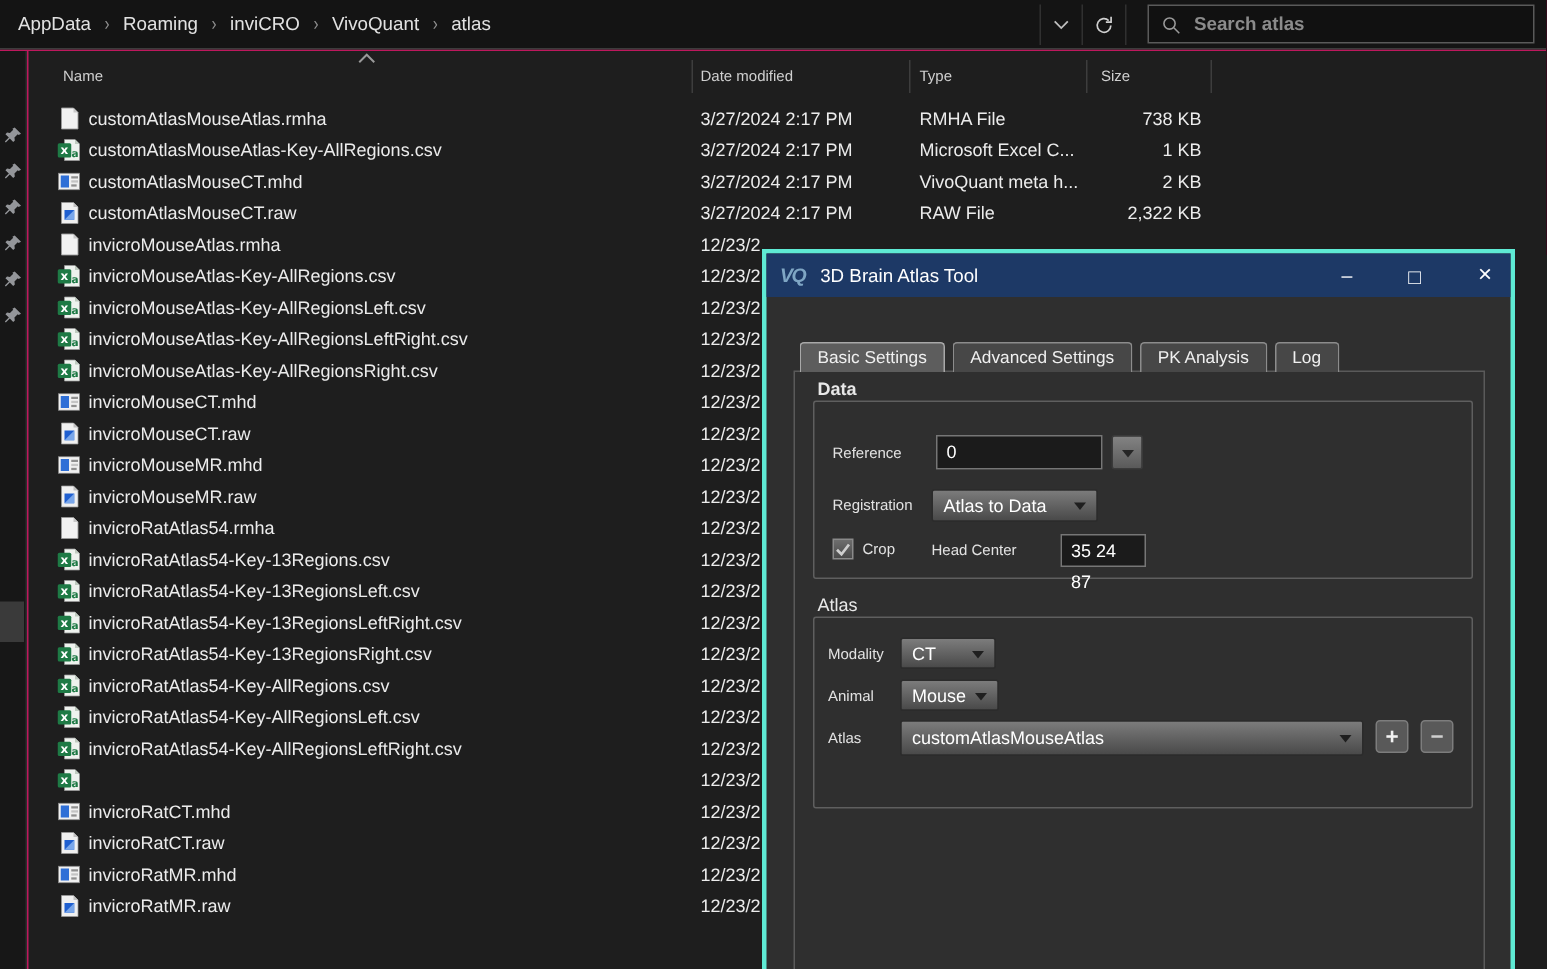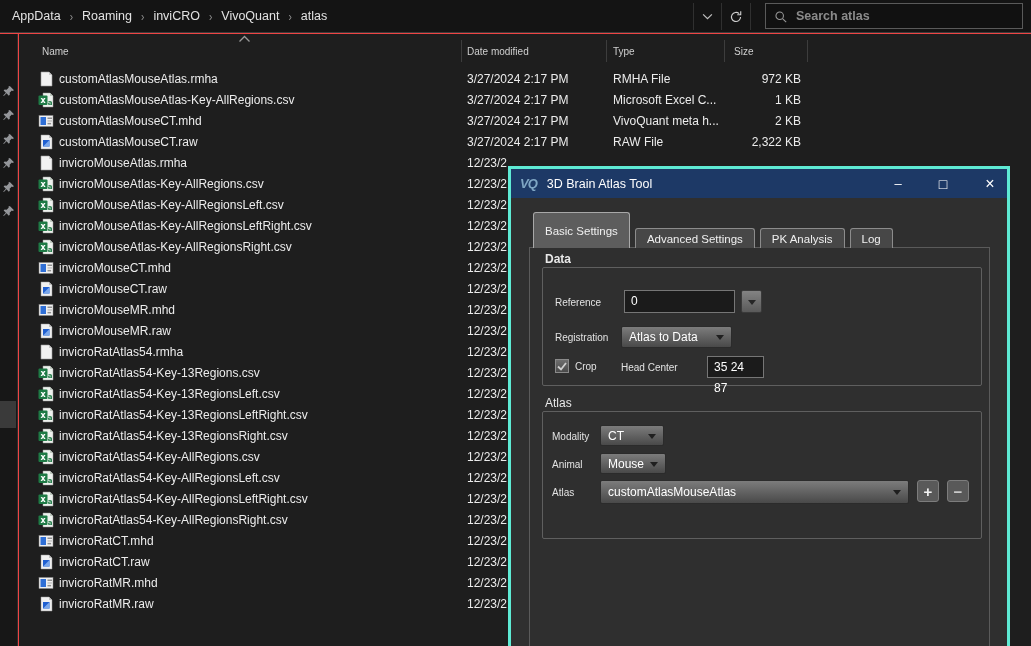--- a/index.html
+++ b/index.html
@@ -1,18 +1,18 @@
 <!DOCTYPE html>
 <html><head>
 <meta charset="utf-8">
 <style>
   * { box-sizing: border-box; margin: 0; padding: 0; }
   html,body { background:#000; }
   body { font-family: "Liberation Sans", "DejaVu Sans", sans-serif; }
-  #screen { position:relative; width:1031px; height:646px; background:#ef4444; overflow:hidden; }
+  #screen { position:relative; width:1031px; height:646px; background:#be185d; overflow:hidden; }
 
   
   #topbar { position:absolute; left:0; top:0; width:1031px; height:33px; background:#141414; border-bottom:1px solid #3c3c3c; }
   #breadcrumb { position:absolute; left:12px; top:0; height:32px; display:flex; align-items:center; gap:9px; }
   .crumb { color:#e2e2e2; font-size:12.5px; cursor:default; }
   .crumb-sep { color:#8f8f8f; font-size:10px; transform:scaleY(1.3); }
   .tb-btn { position:absolute; top:3px; width:29px; height:27px; display:flex; align-items:center; justify-content:center; border-left:1px solid #303030; border-right:1px solid #303030; color:#cfcfcf; }
   #addr-chevron { left:693px; }
   #refresh { left:722px; border-left:none; }
   #searchbox { position:absolute; left:765px; top:3px; width:258px; height:26px; background:#111111; border:1px solid #5a5a5a; display:flex; align-items:center; padding:0 8px; gap:9px; }
@@ -44,21 +44,21 @@
   #dlg-logo { margin-left:9px; color:#7fa6c4; font-weight:bold; font-style:italic; font-size:13px; letter-spacing:-1px; }
   #dlg-title { margin-left:10px; color:#ffffff; font-size:12.5px; }
   .win-btn { position:absolute; top:0; width:34px; height:29px; display:flex; align-items:center; justify-content:center; color:#fff; font-size:13px; }
   #btn-min { left:370px; }
   #btn-max { left:415px; font-size:14px; }
   #btn-close { left:462px; font-size:16px; }
 
   #tabs { position:absolute; left:22px; top:55px; height:24px; display:flex; align-items:flex-end; gap:5px; z-index:2; }
   .tab { color:#f0f0f0; font-size:11.5px; padding:0 11px; display:flex; align-items:center; justify-content:center;
          background:#474747; border:1px solid #8c8c8c; border-bottom:none; border-radius:3px 3px 0 0; height:20px; }
-  .tab.active { background:#5d5d5d; height:36px; border-color:#a8a8a8; }
+  .tab.active { background:#5d5d5d; height:20px; border-color:#a8a8a8; }
 
   #tabframe { position:absolute; left:18px; top:78px; width:461px; height:421px; border:1px solid #5a5a5a; background:#2f2f2f; }
 
   .grp-label { position:absolute; color:#e8e8e8; font-size:12px; }
   .grp-box { position:absolute; border:1px solid #5f5f5f; border-radius:2px; }
   .fld-label { position:absolute; color:#e2e2e2; font-size:10px; line-height:14px; }
 
   .txtinput { position:absolute; background:#1b1b1b; border:1px solid #767676; color:#ffffff; font-size:12px; line-height:21px; padding:0 6px; }
   .dd { position:absolute; background:linear-gradient(#7c7c7c,#494949); border:1px solid #2b2b2b; border-radius:2px; color:#ffffff; font-size:12px; display:flex; align-items:center; padding:0 7px; }
   .dd .arrow { position:absolute; right:7px; top:50%; margin-top:-2px; width:0; height:0; border-left:4px solid transparent; border-right:4px solid transparent; border-top:5px solid #1f1f1f; }
@@ -142,21 +142,21 @@
     </div>
     <div id="rows">
         <div class="row">
           <span class="c-icon"><svg width="16" height="16" viewBox="0 0 16 16">
               <path d="M3 1h8l3 3v11H3z" fill="#f2f2f2" stroke="#9a9a9a" stroke-width="0.6"></path>
               <path d="M11 1v3h3" fill="#c8c8c8"></path>
             </svg></span>
           <span class="cell c-name">customAtlasMouseAtlas.rmha</span>
           <span class="cell c-date">3/27/2024 2:17 PM</span>
           <span class="cell c-type">RMHA File</span>
-          <span class="cell c-size">972 KB</span>
+          <span class="cell c-size">738 KB</span>
         </div>
         <div class="row">
           <span class="c-icon"><svg width="16" height="16" viewBox="0 0 16 16">
               <path d="M5 1h7l3 3v11H5z" fill="#eef2ee" stroke="#9a9a9a" stroke-width="0.5"></path>
               <path d="M12 1v3h3" fill="#bfcabf"></path>
               <text x="12" y="12.5" font-size="7" font-weight="bold" fill="#1e7a45" text-anchor="middle" font-family="DejaVu Sans, sans-serif">a</text>
               <rect x="0.5" y="3.5" width="9" height="9.5" rx="1" fill="#1e7a45"></rect>
               <text x="5" y="10.8" font-size="8" font-weight="bold" fill="#ffffff" text-anchor="middle" font-family="DejaVu Sans, sans-serif">x</text>
             </svg></span>
           <span class="cell c-name">customAtlasMouseAtlas-Key-AllRegions.csv</span>
@@ -403,21 +403,20 @@
           <span class="cell c-size"></span>
         </div>
         <div class="row">
           <span class="c-icon"><svg width="16" height="16" viewBox="0 0 16 16">
               <path d="M5 1h7l3 3v11H5z" fill="#eef2ee" stroke="#9a9a9a" stroke-width="0.5"></path>
               <path d="M12 1v3h3" fill="#bfcabf"></path>
               <text x="12" y="12.5" font-size="7" font-weight="bold" fill="#1e7a45" text-anchor="middle" font-family="DejaVu Sans, sans-serif">a</text>
               <rect x="0.5" y="3.5" width="9" height="9.5" rx="1" fill="#1e7a45"></rect>
               <text x="5" y="10.8" font-size="8" font-weight="bold" fill="#ffffff" text-anchor="middle" font-family="DejaVu Sans, sans-serif">x</text>
             </svg></span>
-          <span class="cell c-name">invicroRatAtlas54-Key-AllRegionsRight.csv</span>
           <span class="cell c-date">12/23/2</span>
           <span class="cell c-type"></span>
           <span class="cell c-size"></span>
         </div>
         <div class="row">
           <span class="c-icon"><svg width="16" height="16" viewBox="0 0 16 16">
               <rect x="1" y="2.5" width="14" height="11" fill="#f0f0f0" stroke="#888" stroke-width="0.5"></rect>
               <rect x="2.5" y="4" width="5.5" height="8" fill="#2f6fd6"></rect>
               <rect x="9.5" y="4.5" width="4.5" height="1.5" fill="#8f8f8f"></rect>
               <rect x="9.5" y="7.2" width="4.5" height="1.5" fill="#c4c4c4"></rect>

